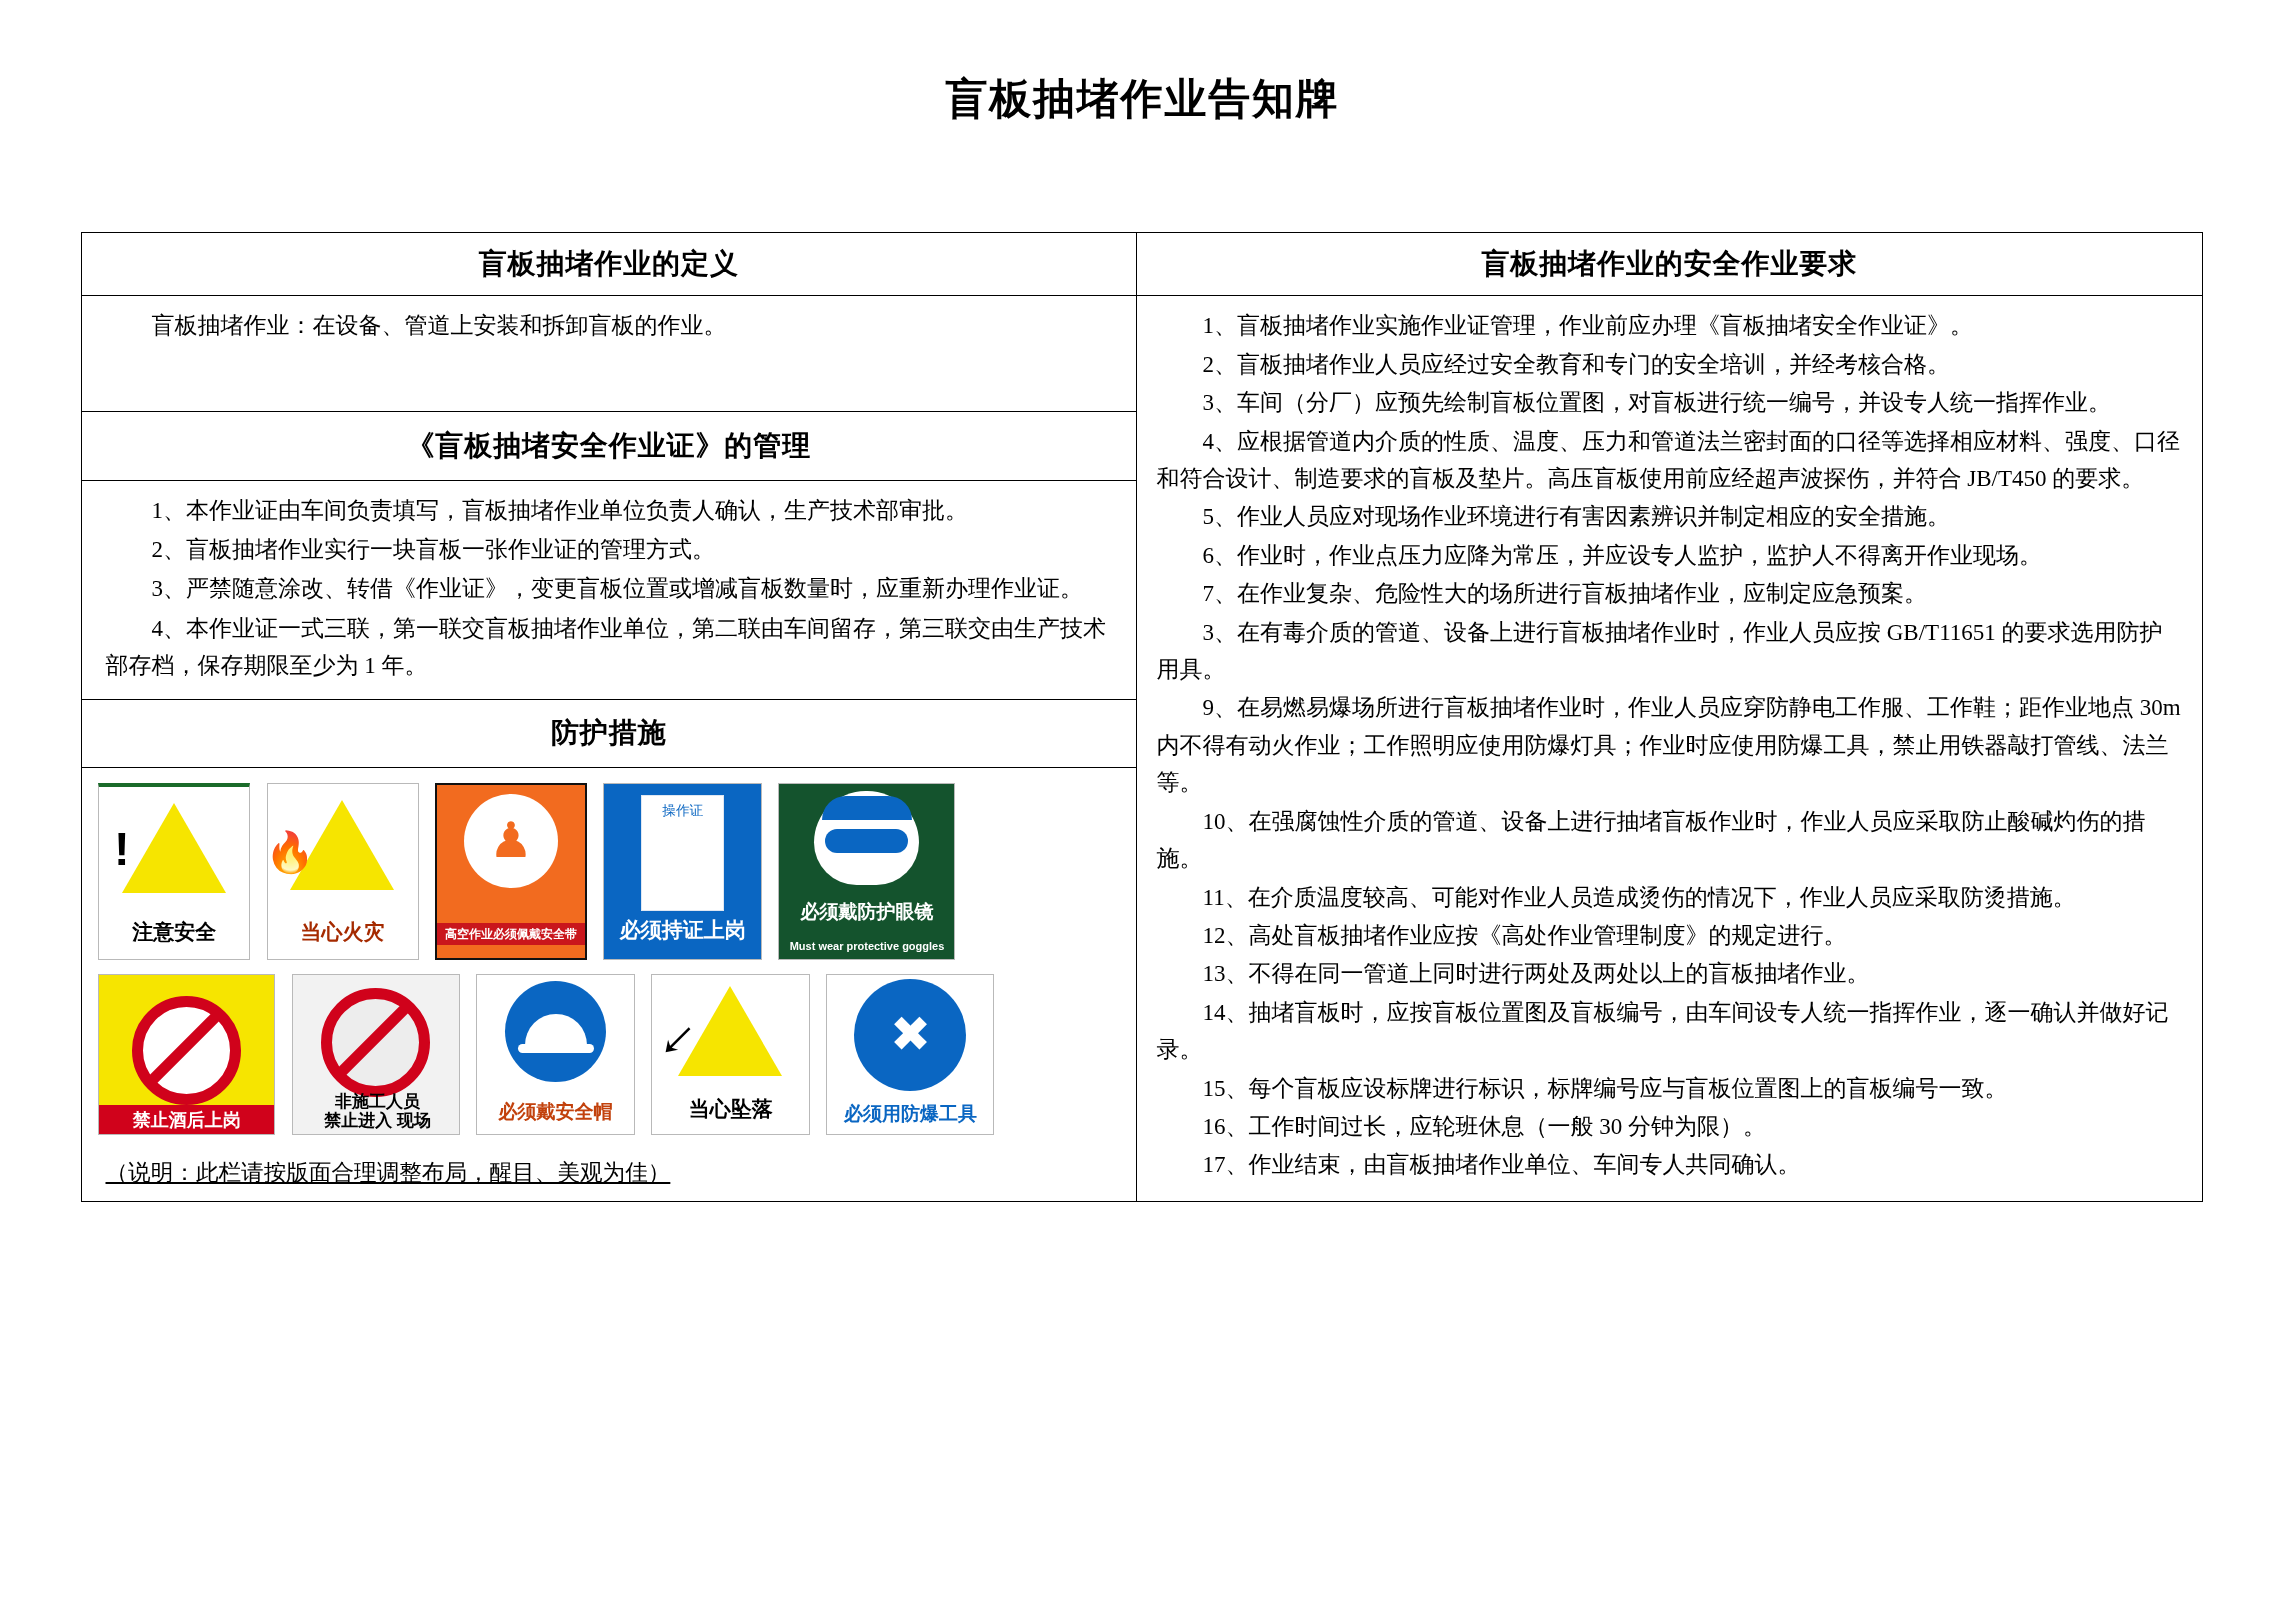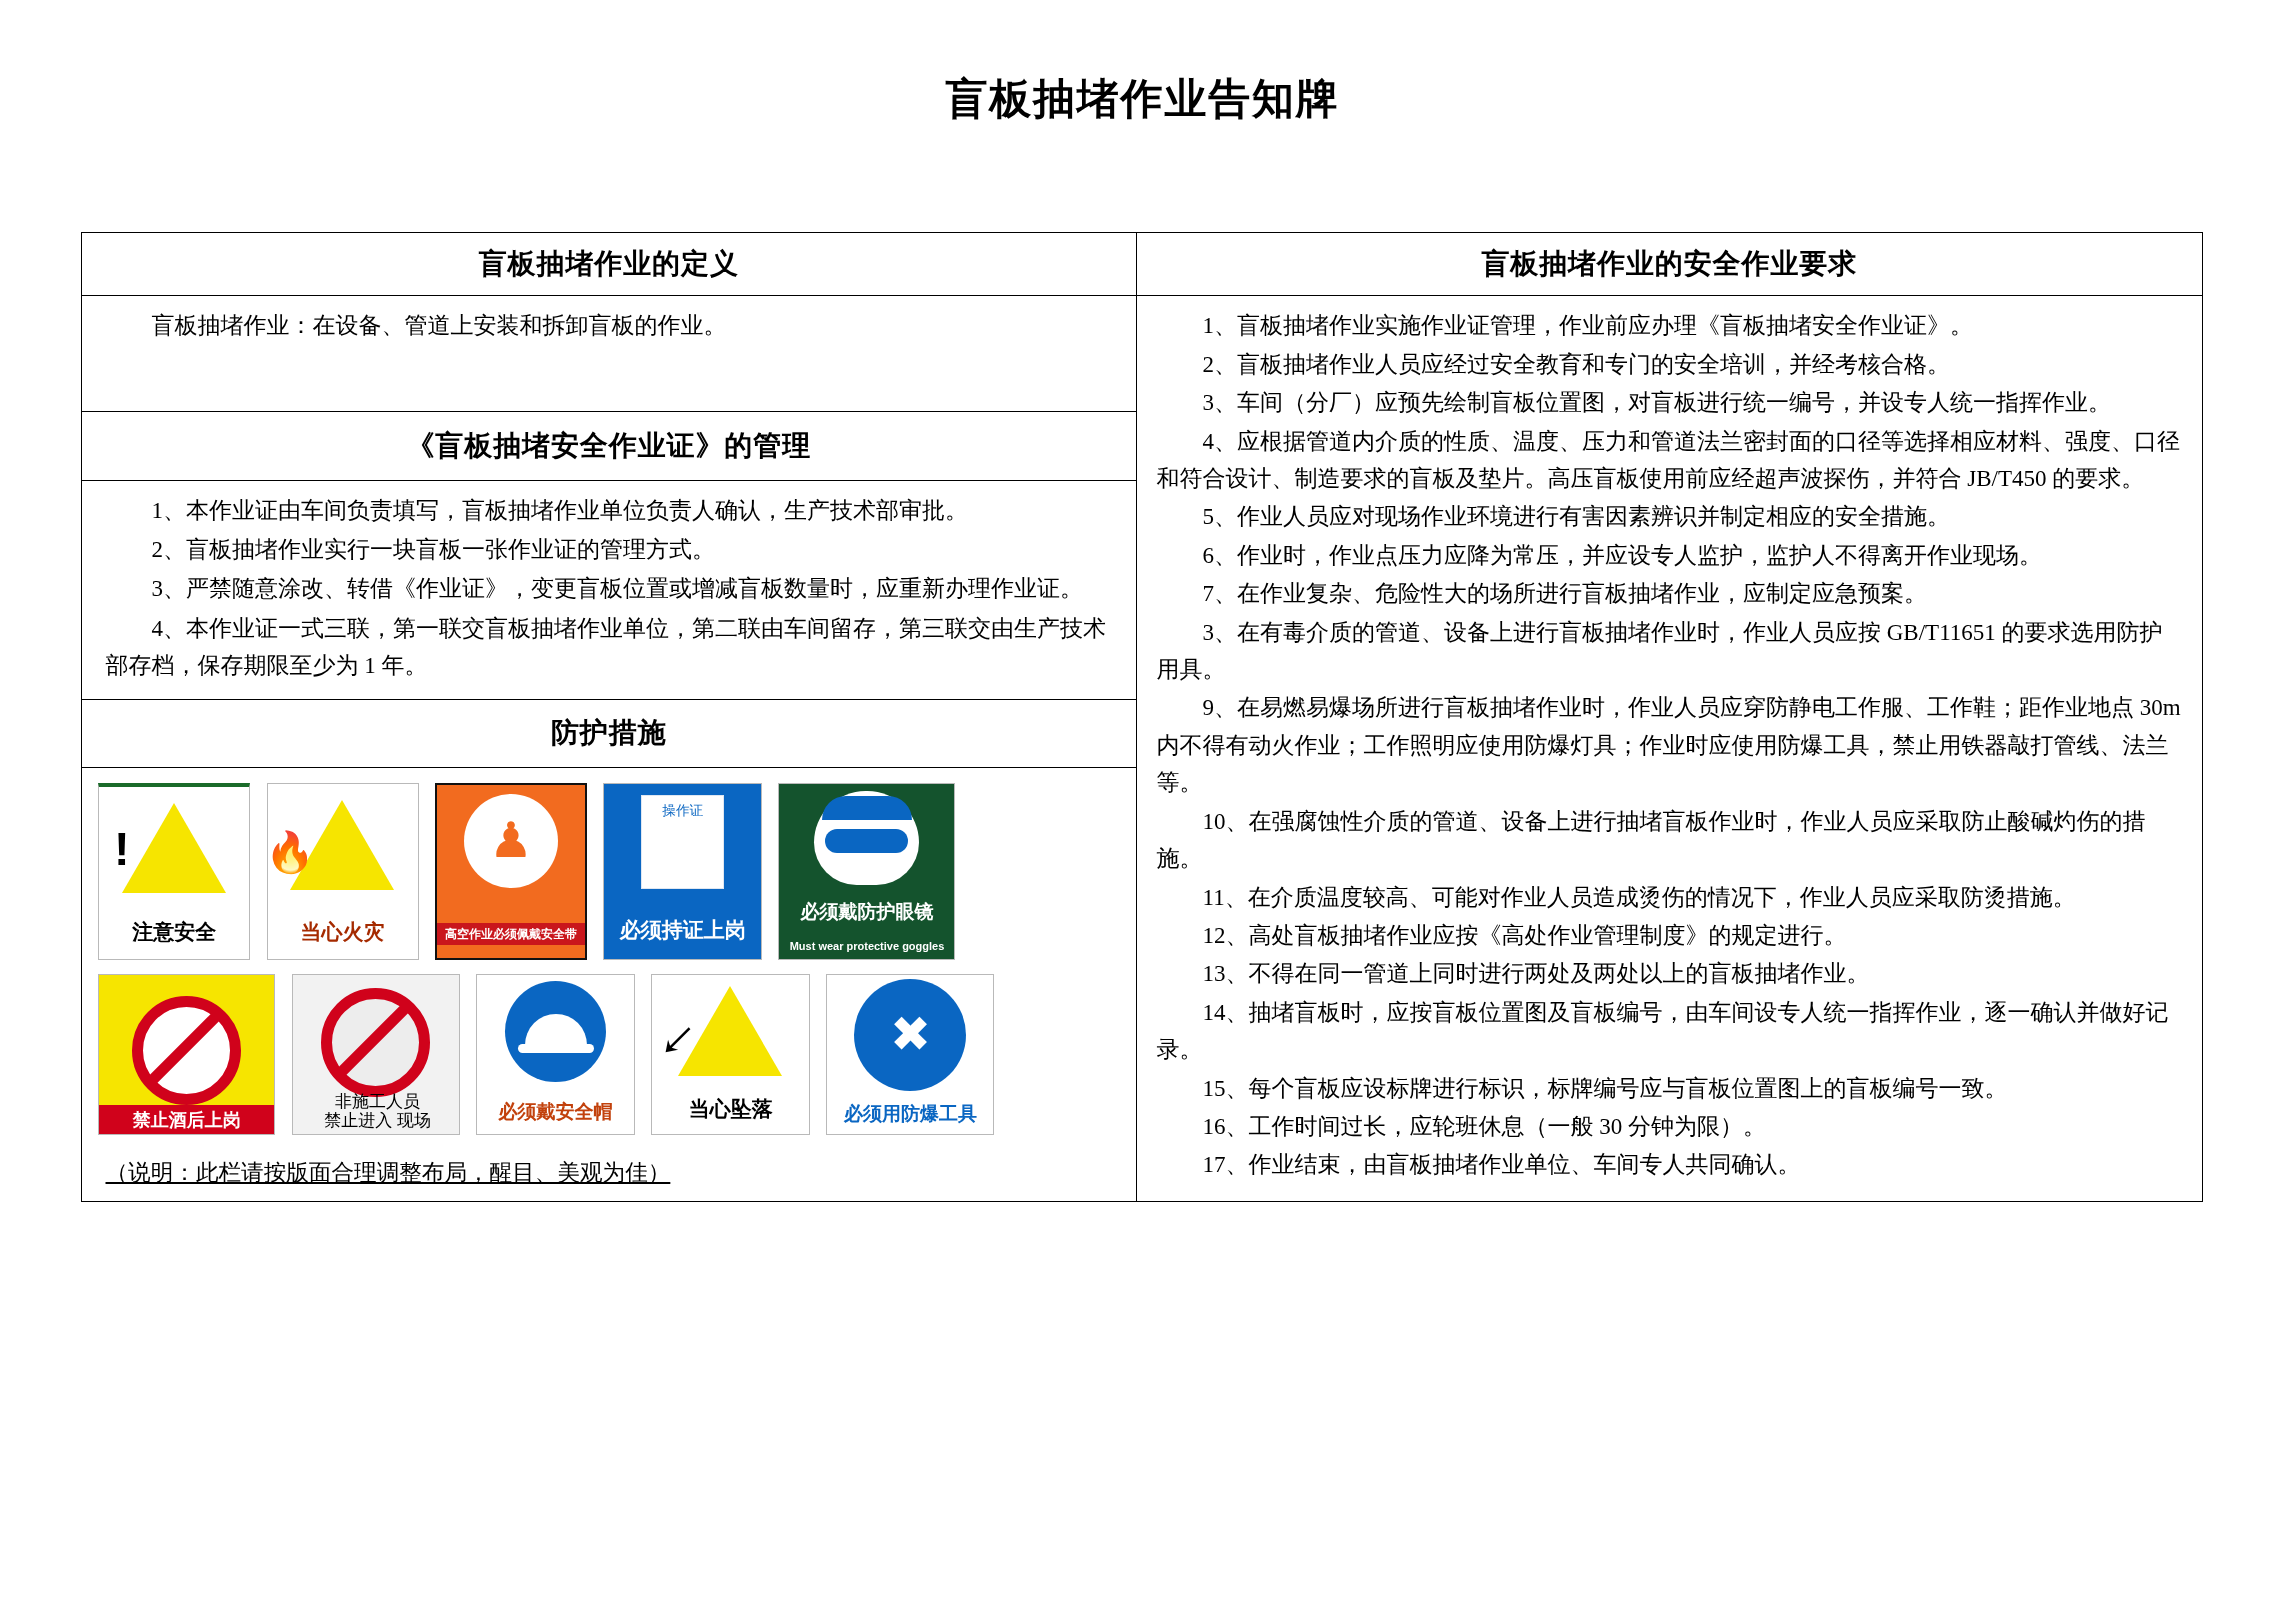--- a/index.html
+++ b/index.html
@@ -183,21 +183,21 @@
     font-family: "Liberation Sans", sans-serif;
   }
   .s-blue {
     width: 159px; height: 177px;
     border: 0.9px solid #b9b9b9;
     background: #0a66c2;
     display: flex; flex-direction: column; align-items: center;
     padding-top: 11px;
   }
   .white-box {
-    width: 83px; height: 94px;
+    width: 83px; height: 116px;
     background: #fff;
     border: 1.8px solid #dfe7f2;
     color: #0a66c2;
     font-size: 13.6px;
     line-height: 1.15;
     text-align: center;
     padding-top: 7.2px;
     box-sizing: border-box;
     font-family: "Liberation Sans", sans-serif;
   }
@@ -277,21 +277,21 @@
   .s-nopass {
     width: 168px; height: 161px;
     border: 0.9px solid #b9b9b9;
     background: #f2f2f2;
     display: flex; flex-direction: column; align-items: center;
     padding-top: 7.2px;
     position: relative;
   }
   .cap-2line {
     position: absolute; left: 4px; right: 0; bottom: 3.6px;
-    text-align: center; font-size: 17px; font-weight: normal; line-height: 1.15;
+    text-align: center; font-size: 17px; font-weight: bold; line-height: 1.15;
     font-family: "Liberation Sans", sans-serif;
   }
   .s-helmet {
     width: 159px; height: 161px;
     border: 0.9px solid #b9b9b9;
     background: #ffffff;
     display: flex; flex-direction: column; align-items: center;
     padding-top: 5.4px;
     position: relative;
   }

